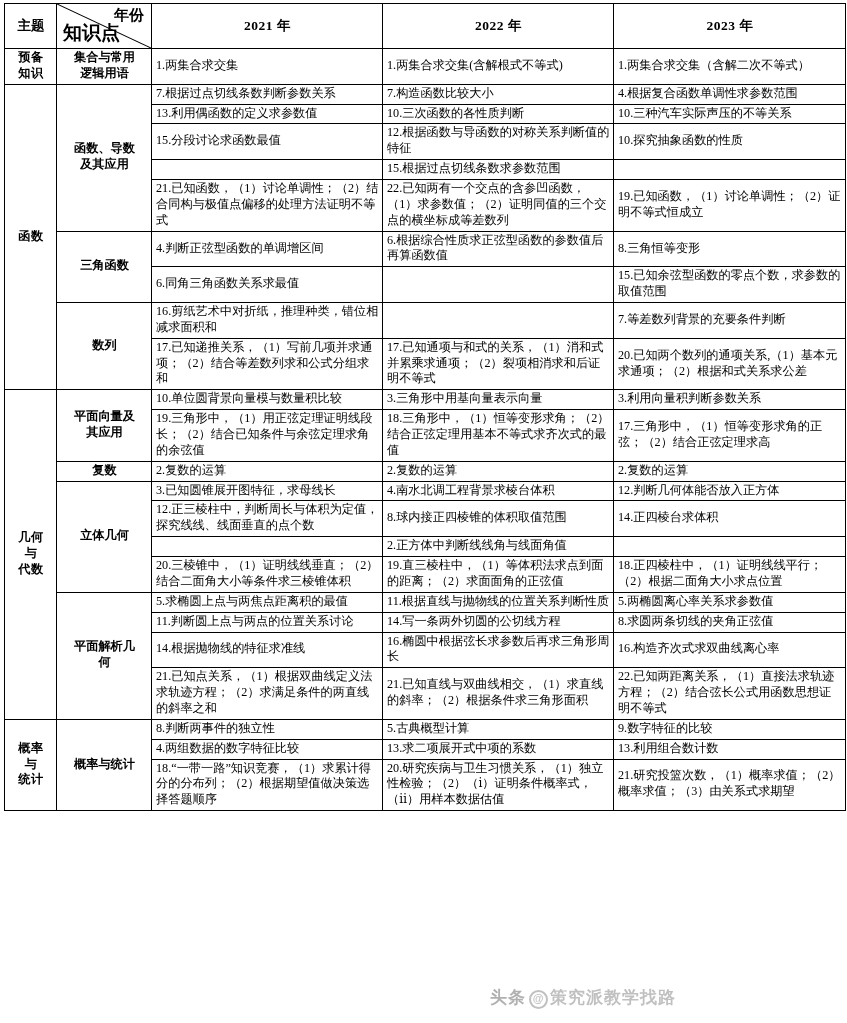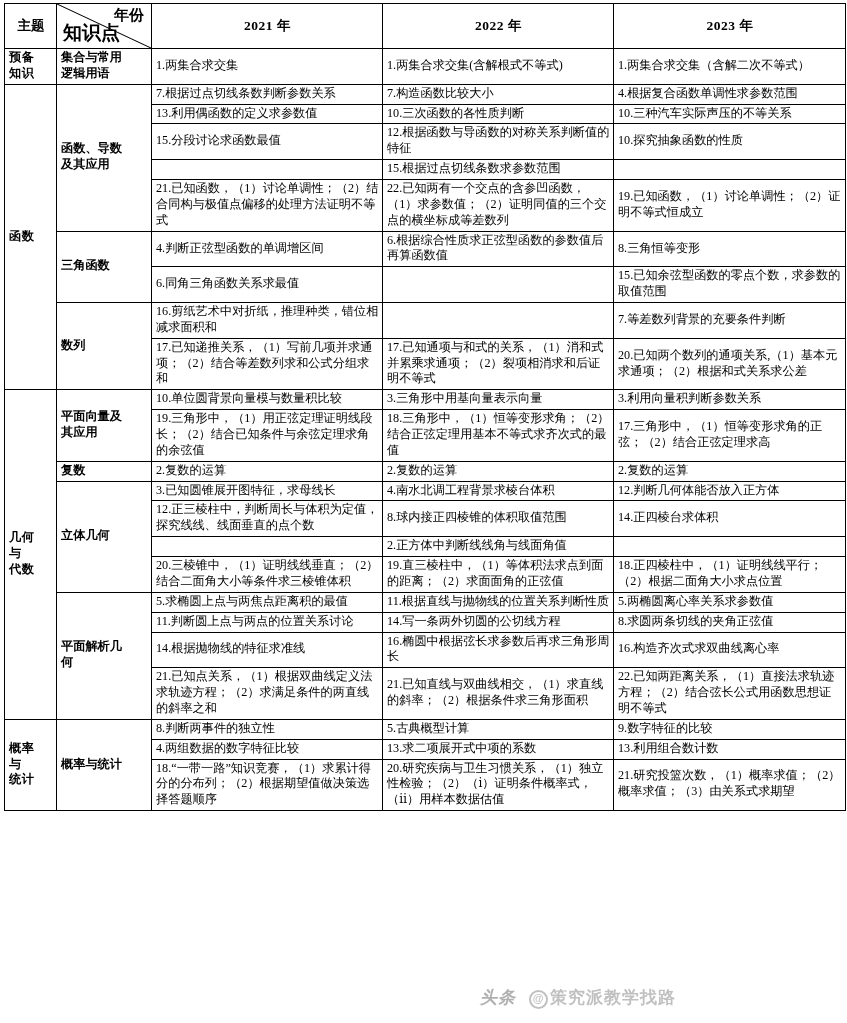--- a/index.html
+++ b/index.html
@@ -78,21 +78,21 @@
     font-size: 19px;
   }
   td.yearhead {
     font-size: 14.5px;
     font-weight: bold;
     letter-spacing: 0.5px;
   }
 
   
   td.theme, td.kp {
-    text-align: left;
+    text-align: center;
     font-weight: bold;
     font-size: 12.6px;
     line-height: 1.45;
     padding: 2px 2px;
   }
   td.theme { letter-spacing: 0.5px; }
 
   
   td.item {
     text-align: left;
@@ -107,23 +107,22 @@
     font-size: 17px;
     font-weight: bold;
     color: rgba(90,90,90,0.38);
     letter-spacing: 1px;
     font-family: "Liberation Sans", sans-serif;
     pointer-events: none;
     white-space: nowrap;
   }
   .wm .tt {
     display: inline-block;
-    margin-right: 13px;
+    margin-right: 3px;
     color: rgba(80,80,80,0.45);
-    font-style: italic;
   }
   .wm .circle {
     display: inline-block;
     width: 15px; height: 15px;
     border: 2px solid rgba(90,90,90,0.38);
     border-radius: 50%;
     line-height: 13px;
     text-align: center;
     font-size: 11px;
     vertical-align: 1px;

